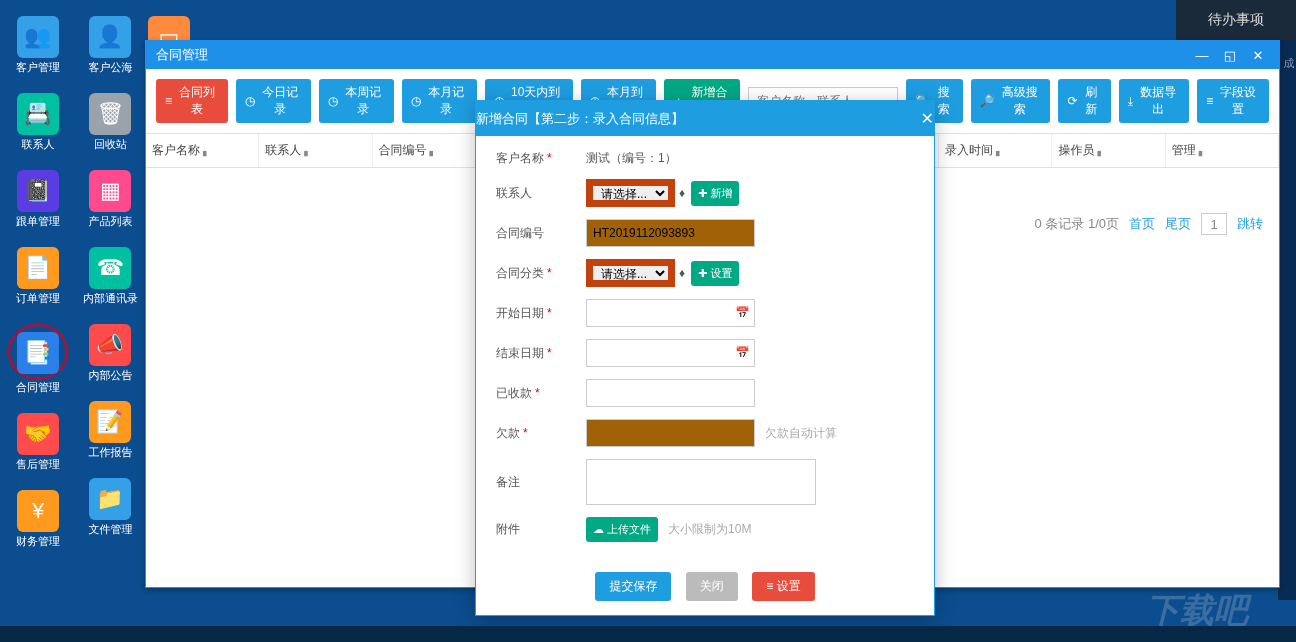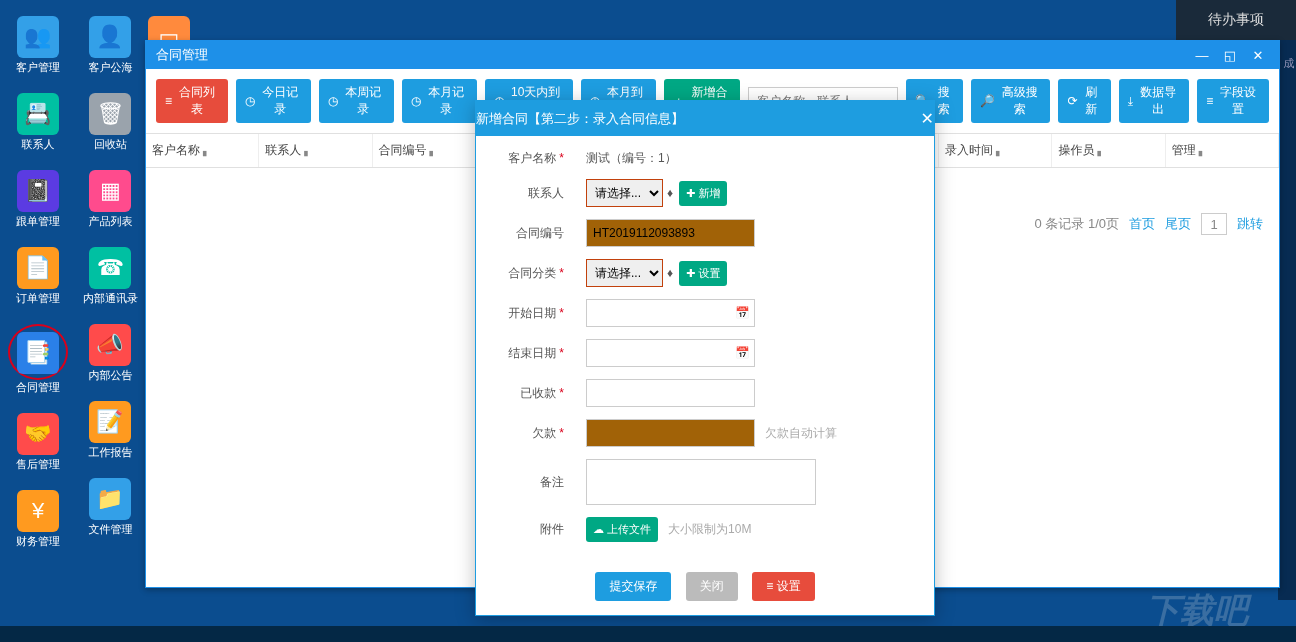--- a/index.html
+++ b/index.html
@@ -38,26 +38,26 @@
   .pager { position:absolute; top:172px; right:16px; font-size:13px; color:#888; display:flex; align-items:center; gap:10px;}
   .pager a{color:#1e9de0; text-decoration:none; cursor:pointer;}
   .pager .pgnum{border:1px solid #ccc; width:26px; height:22px; display:inline-flex; align-items:center; justify-content:center;}
 
   
   .modal { position:absolute; top:100px; left:475px; width:460px; background:#fff; box-shadow:0 4px 18px rgba(0,0,0,.25); border:1px solid #1e9de0;}
   .modal-head{ background:#1e9de0; color:#fff; padding:8px 0; font-size:13px; display:flex; align-items:center;}
   .modal-head .mclose{margin-left:auto; cursor:pointer; font-size:16px;}
   .modal-body{padding:14px 20px 10px; font-size:12px; color:#555;}
   .frow{display:flex; align-items:center; margin-bottom:12px;}
-  .flabel{width:90px; text-align:right; padding-right:22px;}
+  .flabel{width:90px; padding-right:22px;}
   .req{color:#d9001b; margin-left:3px;}
   .finput{flex:0 0 120px; height:28px; border:1px solid #ccc; padding:0 6px; font-size:12px;}
   .finput.long{flex:0 0 155px;}
   .finput.disabled{background:#a16207;}
-  .fselect{flex:0 0 70px; height:28px; border:1px solid #c2410c; font-size:12px; padding:0 4px;}
+  .fselect{flex:0 0 70px; height:28px; border:7px solid #c2410c; font-size:12px; padding:0 4px;}
   .minibtn{background:#00a884; color:#fff; border:none; font-size:11px; padding:5px 7px; border-radius:3px; margin-left:6px; cursor:pointer;}
   .ftextarea{flex:0 0 230px; height:46px; border:1px solid #ccc; resize:none;}
   .hint{color:#aaa; font-size:12px; margin-left:10px;}
   .modal-foot{text-align:center; padding:8px 0 14px;}
   .mfbtn{display:inline-block; padding:6px 14px; font-size:12px; border:none; border-radius:3px; margin:0 5px; cursor:pointer; color:#fff;}
   .mfbtn.save{background:#1e9de0;} .mfbtn.close{background:#bbb;} .mfbtn.cfg{background:#e74c3c;}
 
   .watermark{position:absolute; bottom:8px; right:48px; color:rgba(200,210,220,.25); font-size:34px; font-style:italic; font-weight:bold; pointer-events:none;}
   .taskbar{position:absolute; bottom:0; left:0; width:100%; height:16px; background:#042845;}
 </style>

